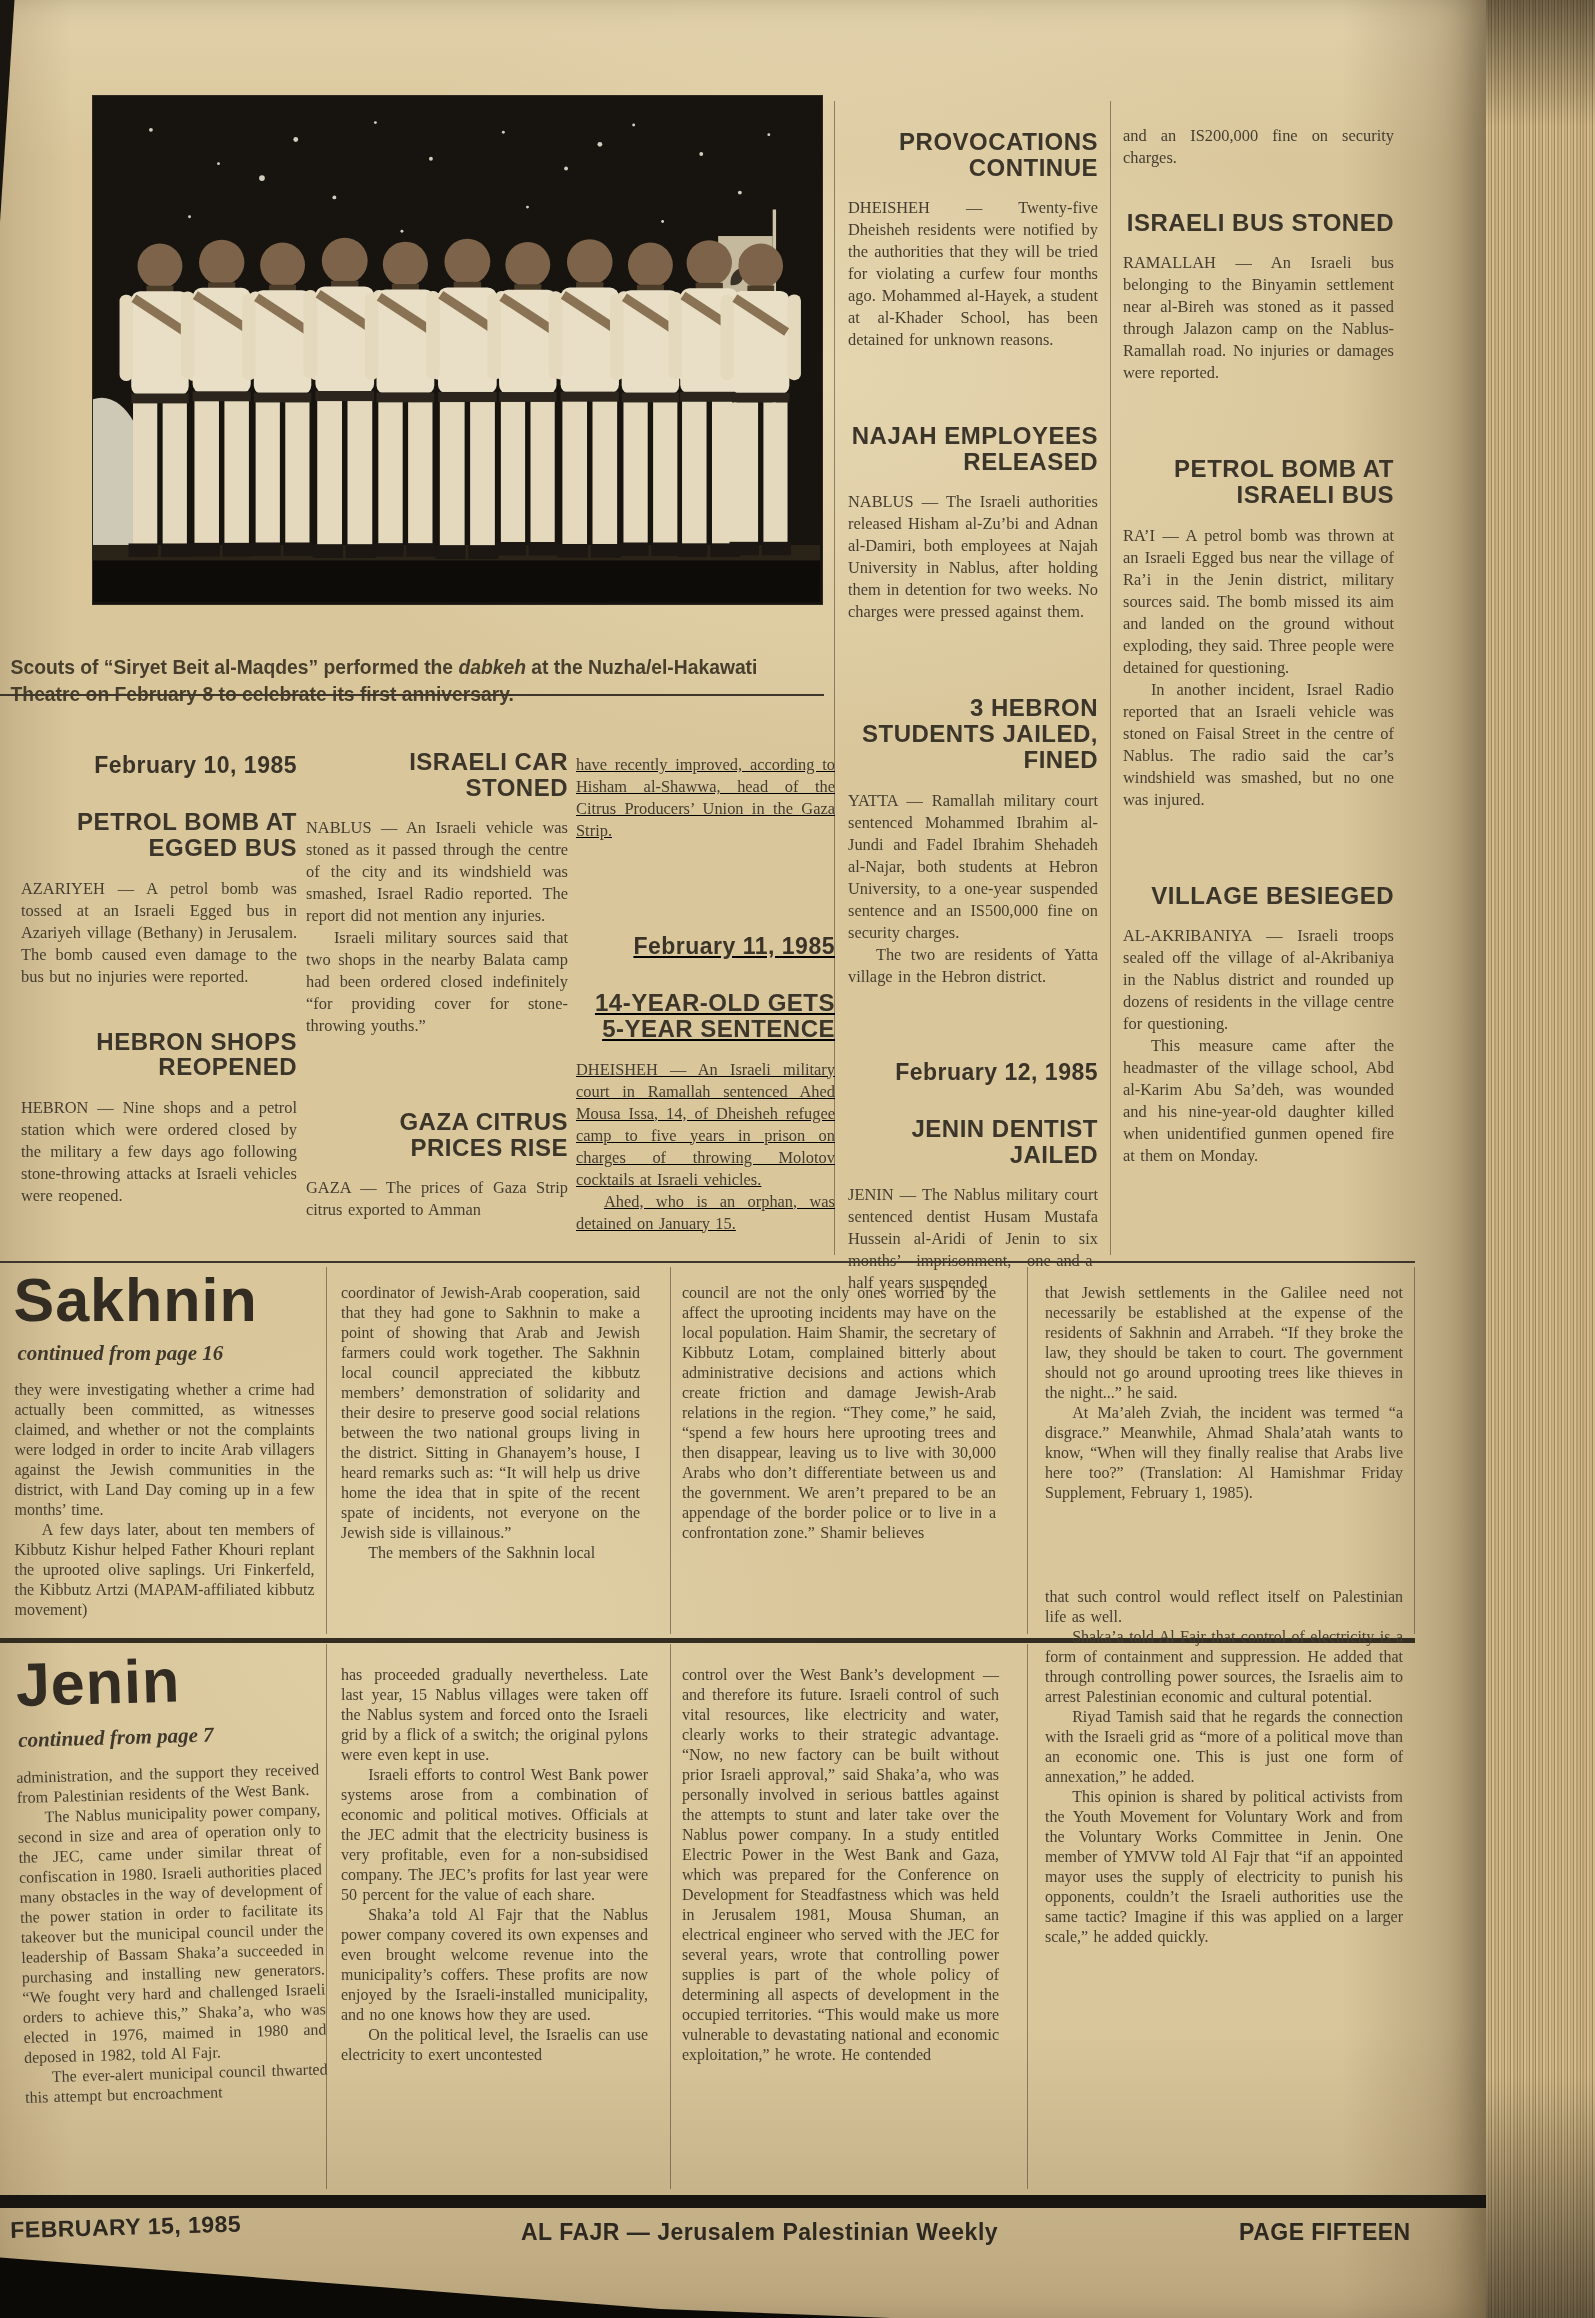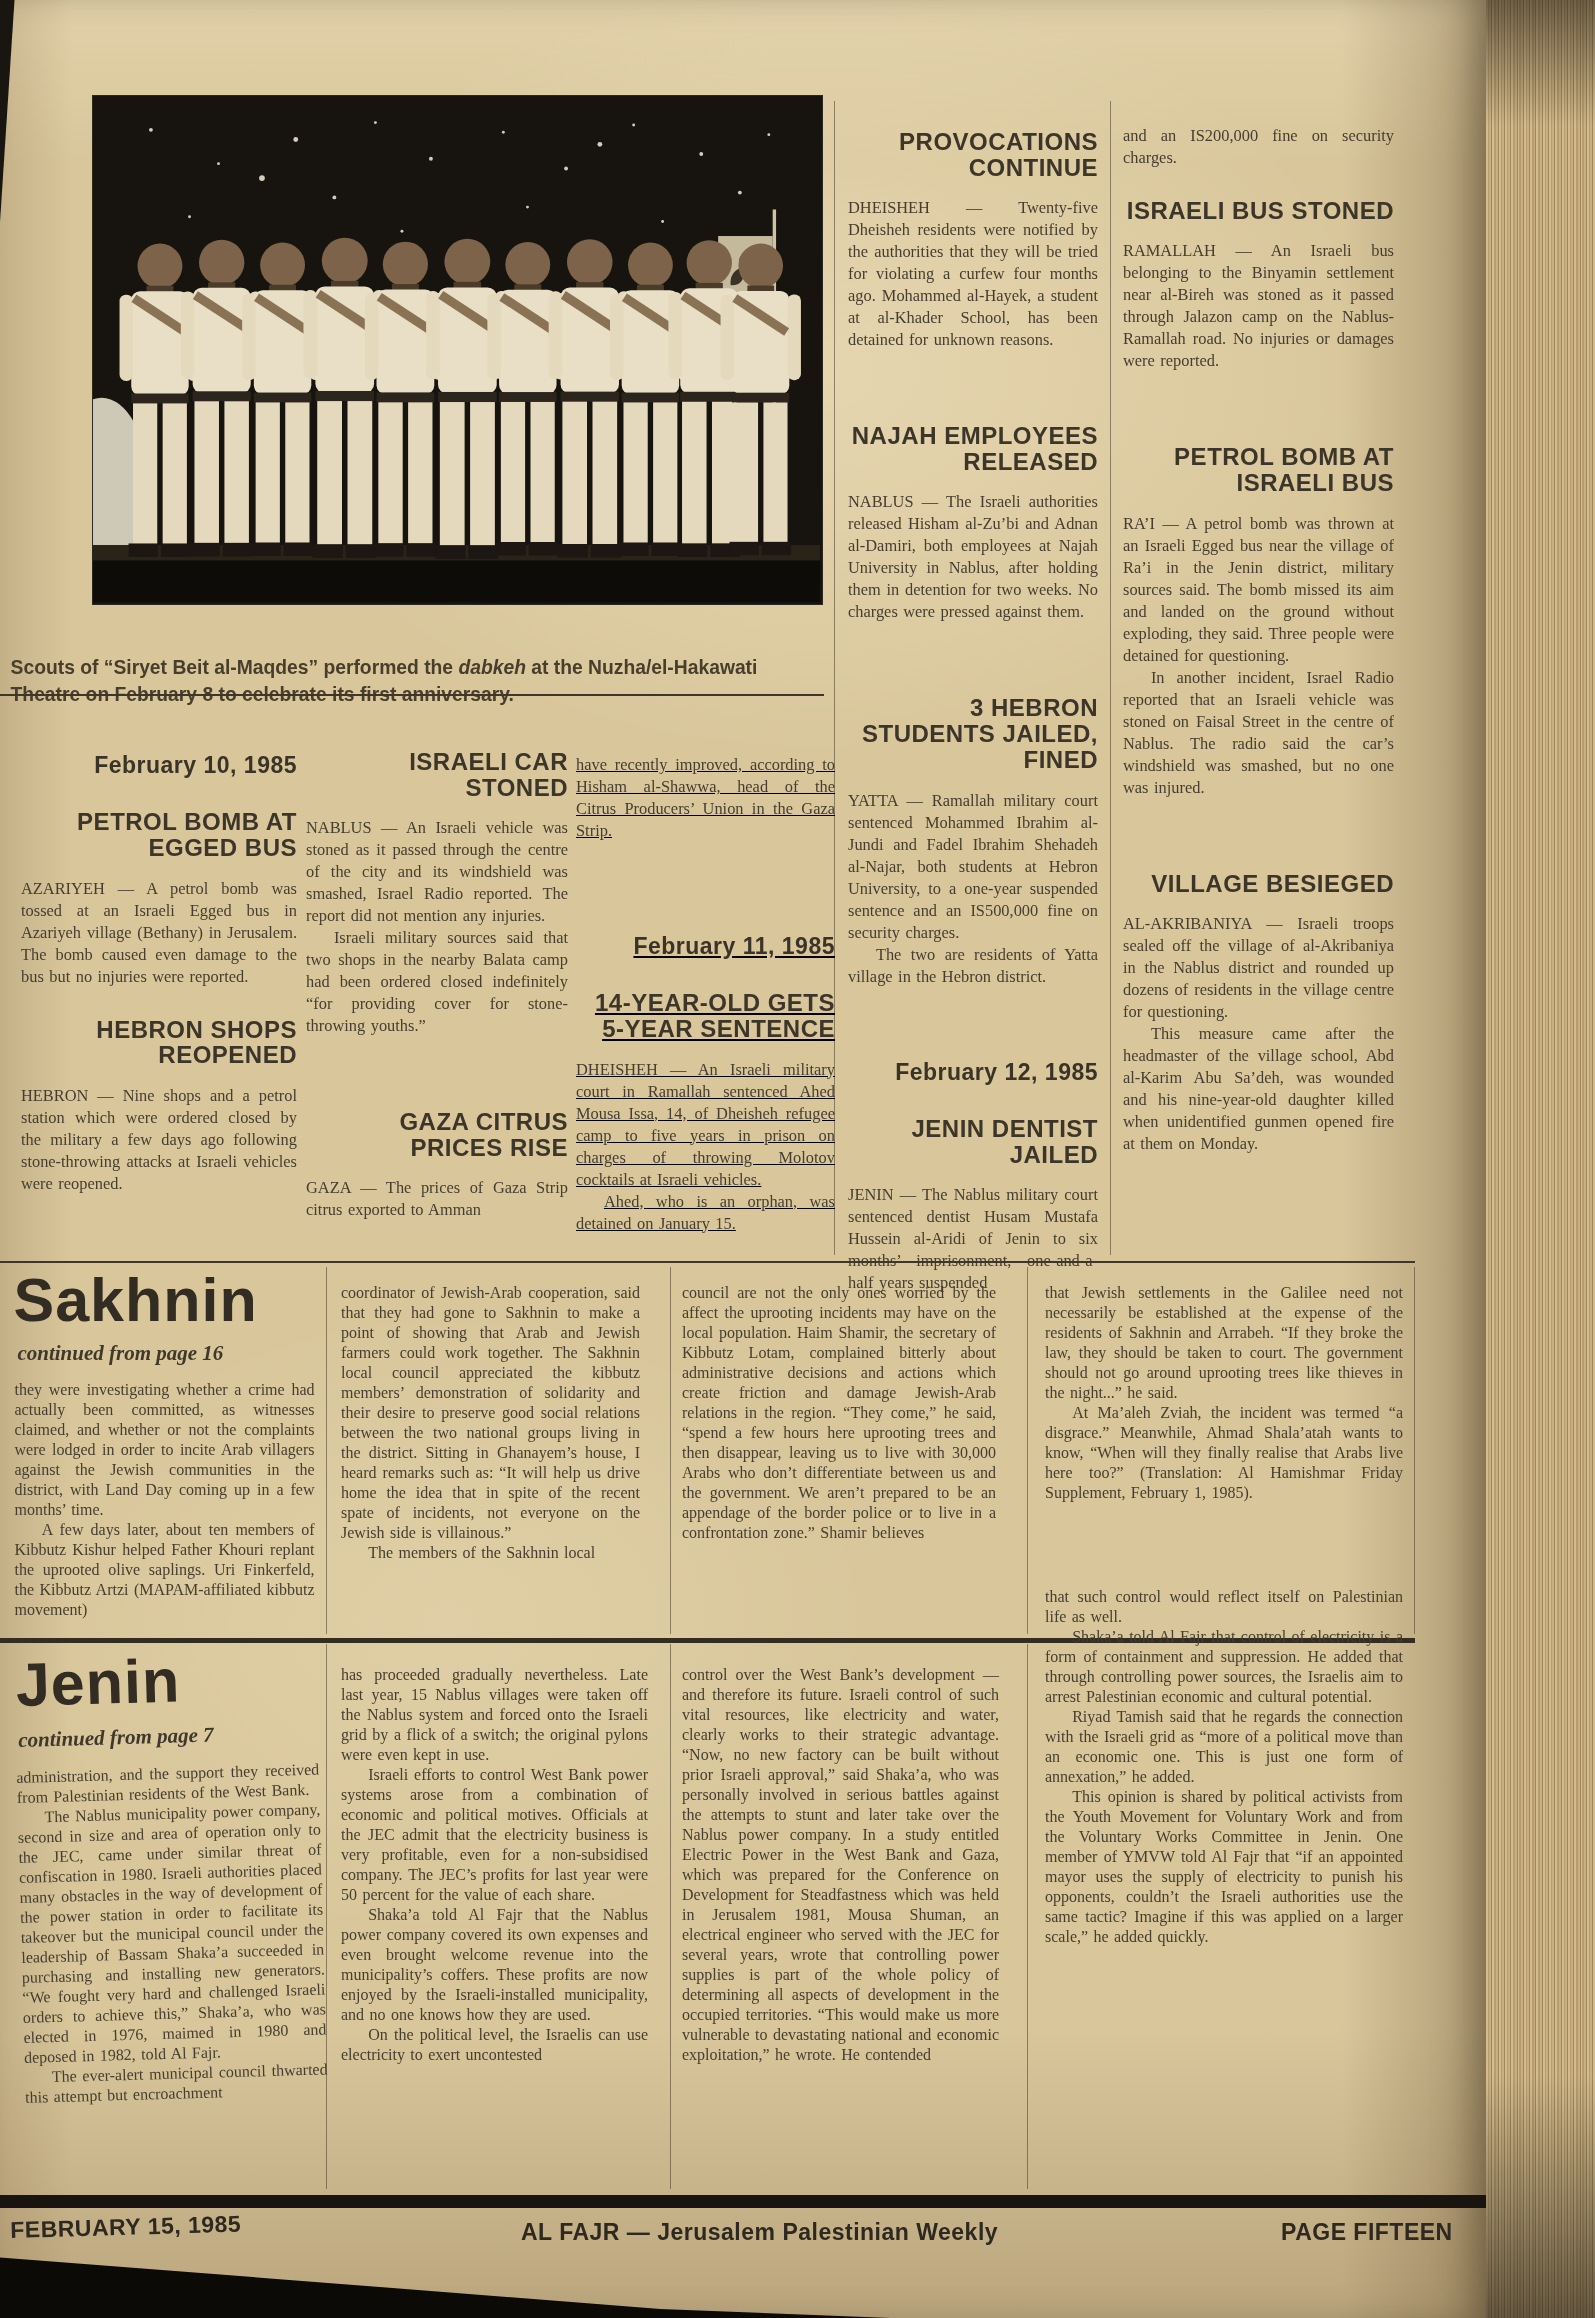--- a/index.html
+++ b/index.html
@@ -23,21 +23,21 @@
     clip-path:polygon(0 26%,34% 55%,72% 88%,100% 100%,0 100%);}
   .col{position:absolute;}
   .h{font:700 24px/1.08 "Liberation Sans","DejaVu Sans",sans-serif;text-align:right;
      letter-spacing:0.5px;color:#3c352a;margin:0 0 16.4px;}
   .d{font:700 23px/1.1 "Liberation Sans","DejaVu Sans",sans-serif;text-align:right;
      letter-spacing:0.5px;color:#3a3328;margin:0 0 16.4px;}
   .para{font:400 16.4px/22px "Liberation Serif","DejaVu Serif",serif;text-align:justify;
      color:#453e30;margin:0;word-spacing:1.4px;}
   .indent{text-indent:1.7em;}
   .sec-para{font-size:16px;line-height:20px;}
-  .mt1{margin-top:31px;}.mt2{margin-top:29px;}.mt3{margin-top:72px;}
+  .mt1{margin-top:31px;}.mt2{margin-top:41px;}.mt3{margin-top:72px;}
   .photo-frame{position:absolute;left:92px;top:95px;width:731px;height:510px;margin:0;
      border:1.9px solid #2c2720;background:#171410;box-sizing:border-box;}
   .caption{position:absolute;left:10.6px;top:612px;width:805px;
      font:700 19.3px/1.38 "Liberation Sans","DejaVu Sans",sans-serif;color:#473e2c;margin-top:43px;}
   .caption em{font-style:italic;}
   .hrule{position:absolute;background:#3e362a;height:1.9px;}
   .hrule.thick{height:4.8px;background:#332c21;}
   .hrule.bar{height:12.6px;background:#181410;}
   .vrule{position:absolute;width:1.4px;background:rgba(72,60,42,.55);}
   .sec-title{position:absolute;font:700 61px/1 "Liberation Sans","DejaVu Sans",sans-serif;
@@ -220,20 +220,20 @@
     <div class="col" style="left:1045px;top:1587px;width:358px;">
       <p class="para sec-para">that such control would reflect itself on Palestinian life as well.</p>
       <p class="para sec-para indent">Shaka’a told Al Fajr that control of electricity is a form of containment and suppression. He added that through controlling power sources, the Israelis aim to arrest Palestinian economic and cultural potential.</p>
       <p class="para sec-para indent">Riyad Tamish said that he regards the connection with the Israeli grid as “more of a political move than an economic one. This is just one form of annexation,” he added.</p>
       <p class="para sec-para indent">This opinion is shared by political activists from the Youth Movement for Voluntary Work and from the Voluntary Works Committee in Jenin. One member of YMVW told Al Fajr that “if an appointed mayor uses the supply of electricity to punish his opponents, couldn’t the Israeli authorities use the same tactic? Imagine if this was applied on a larger scale,” he added quickly.</p>
     </div>
 
     <div class="hrule bar" style="left:0;top:2195px;width:1595px;"></div>
     <div class="footer-item tilt" style="left:9.7px;top:2219px;">FEBRUARY 15, 1985</div>
     <div class="footer-item" style="left:521px;top:2221px;">AL FAJR — Jerusalem Palestinian Weekly</div>
-    <div class="footer-item" style="left:1281px;top:2221px;">PAGE FIFTEEN</div>
+    <div class="footer-item" style="left:1239px;top:2221px;">PAGE FIFTEEN</div>
   </div>
 
   <div class="book-edge"></div>
   <div class="corner-tl"></div>
   <div class="black-bottom"></div>
 </div>
 
 
 </body></html>

